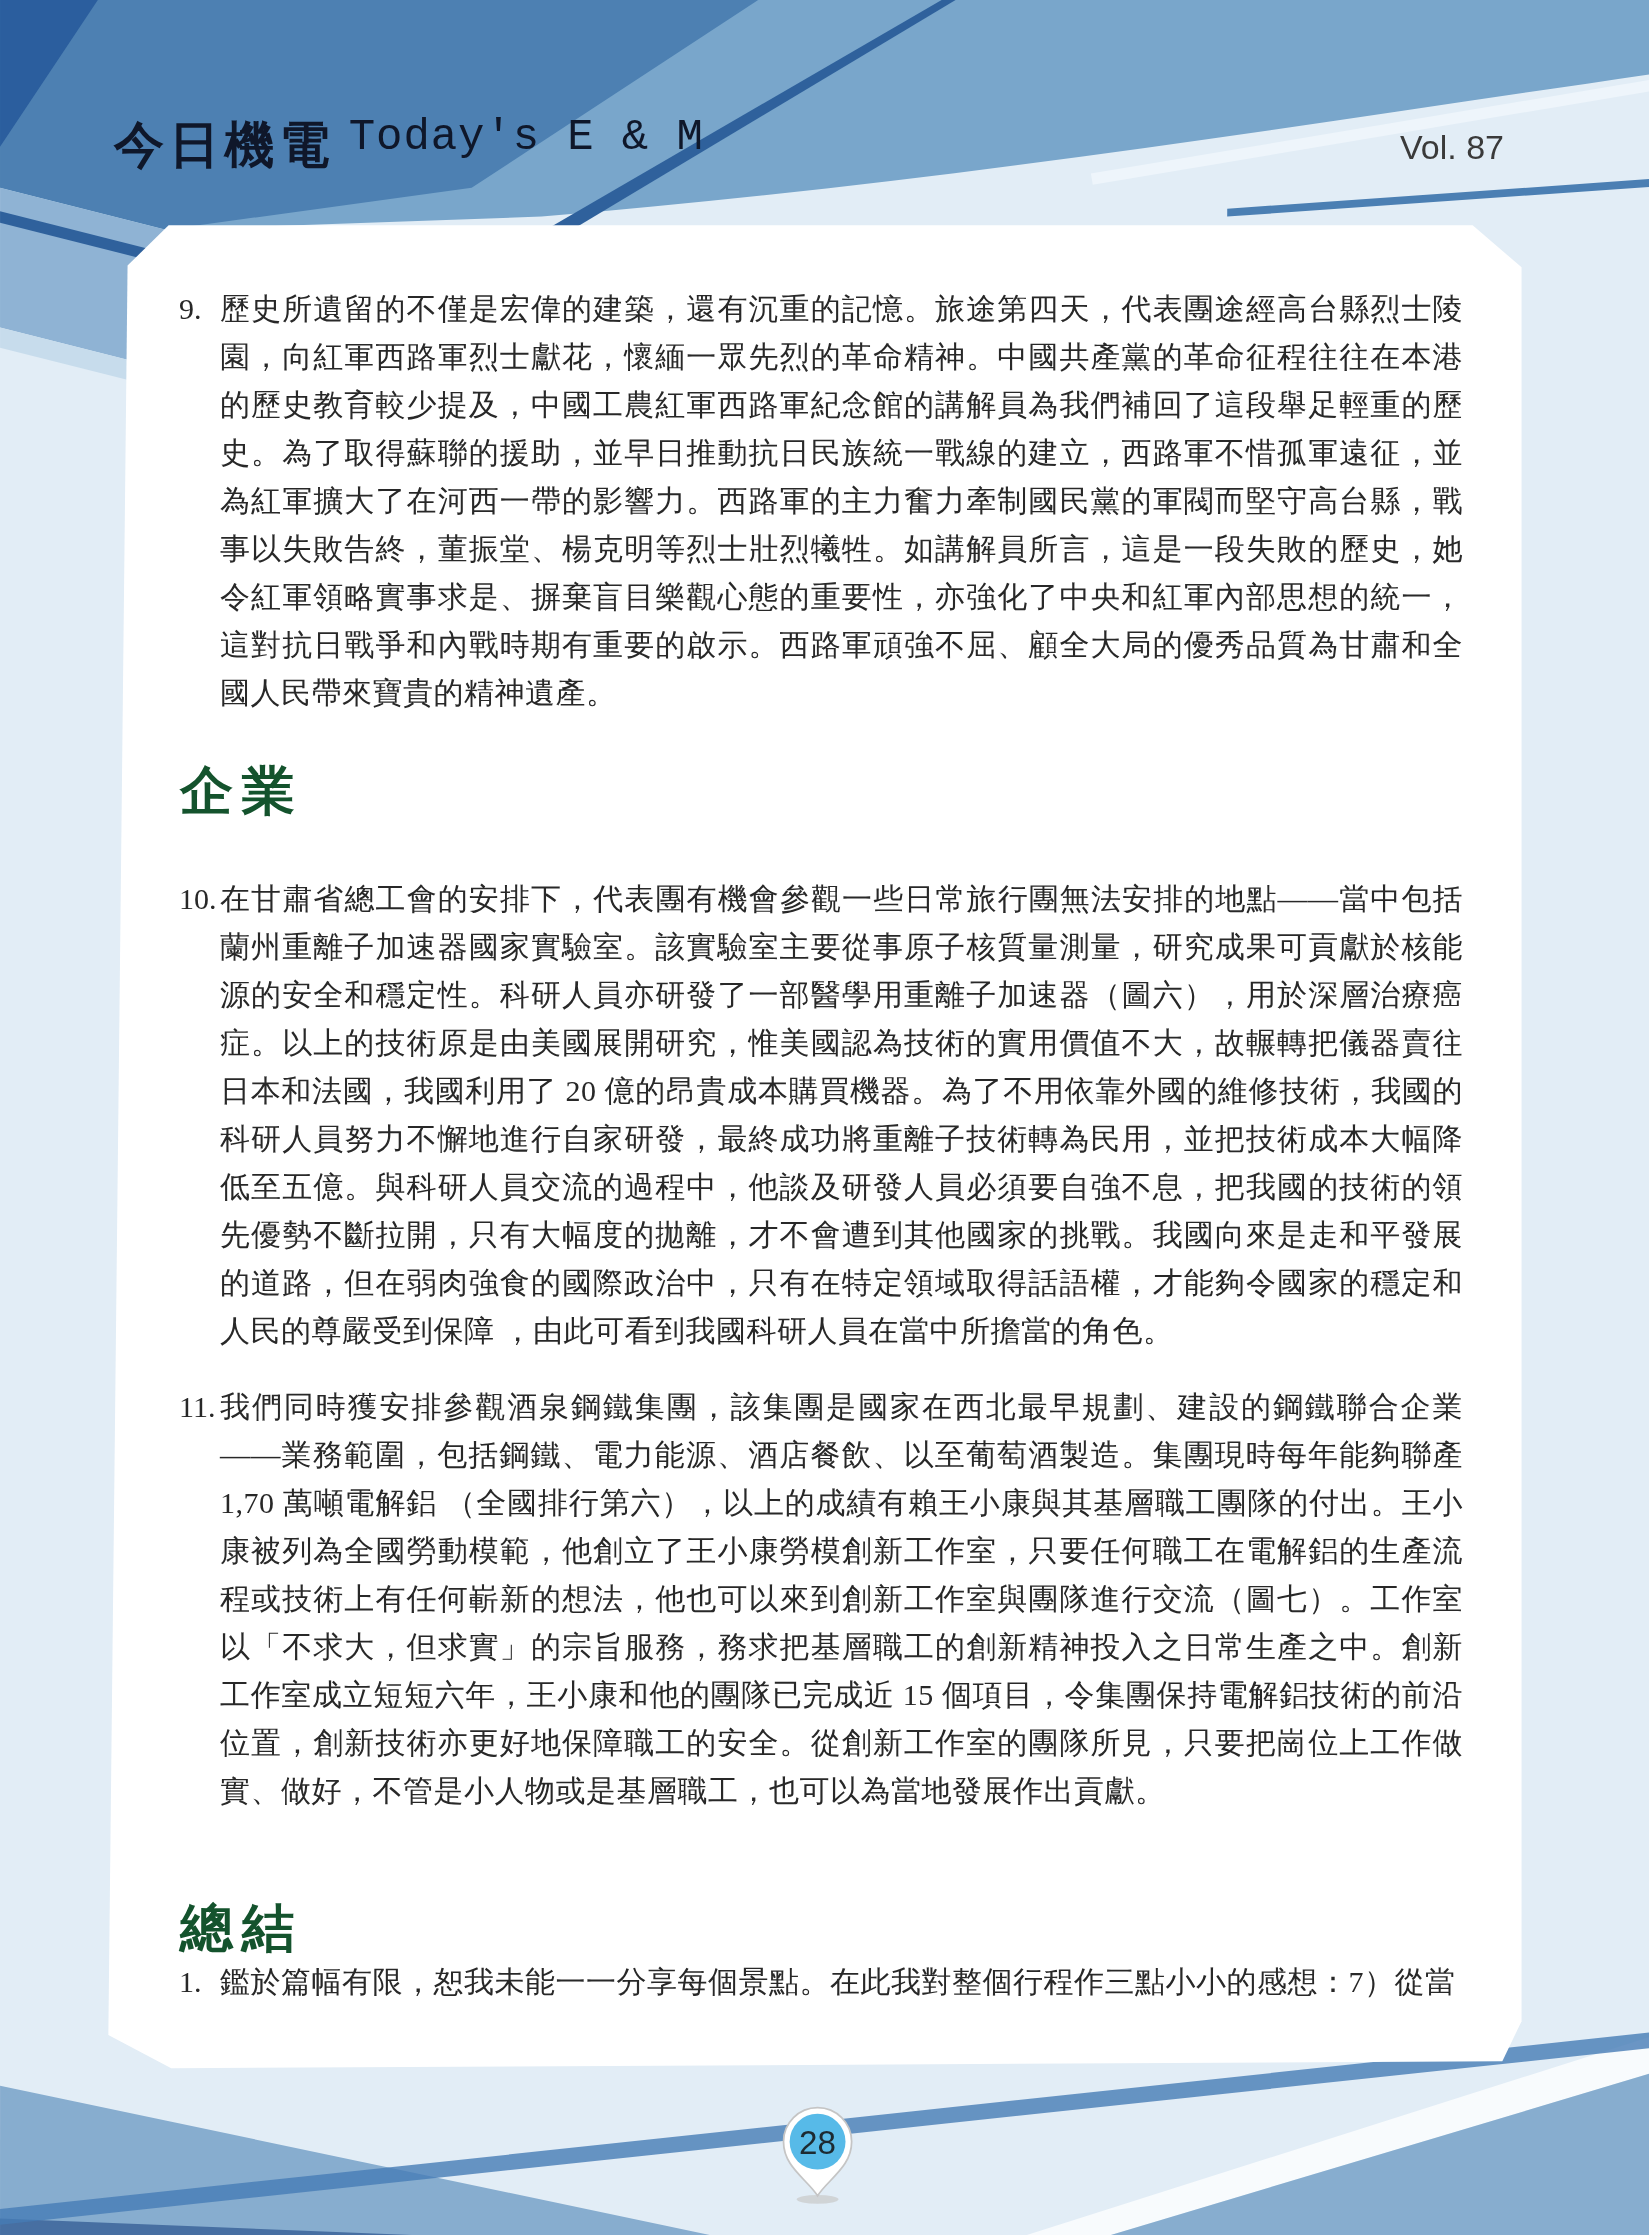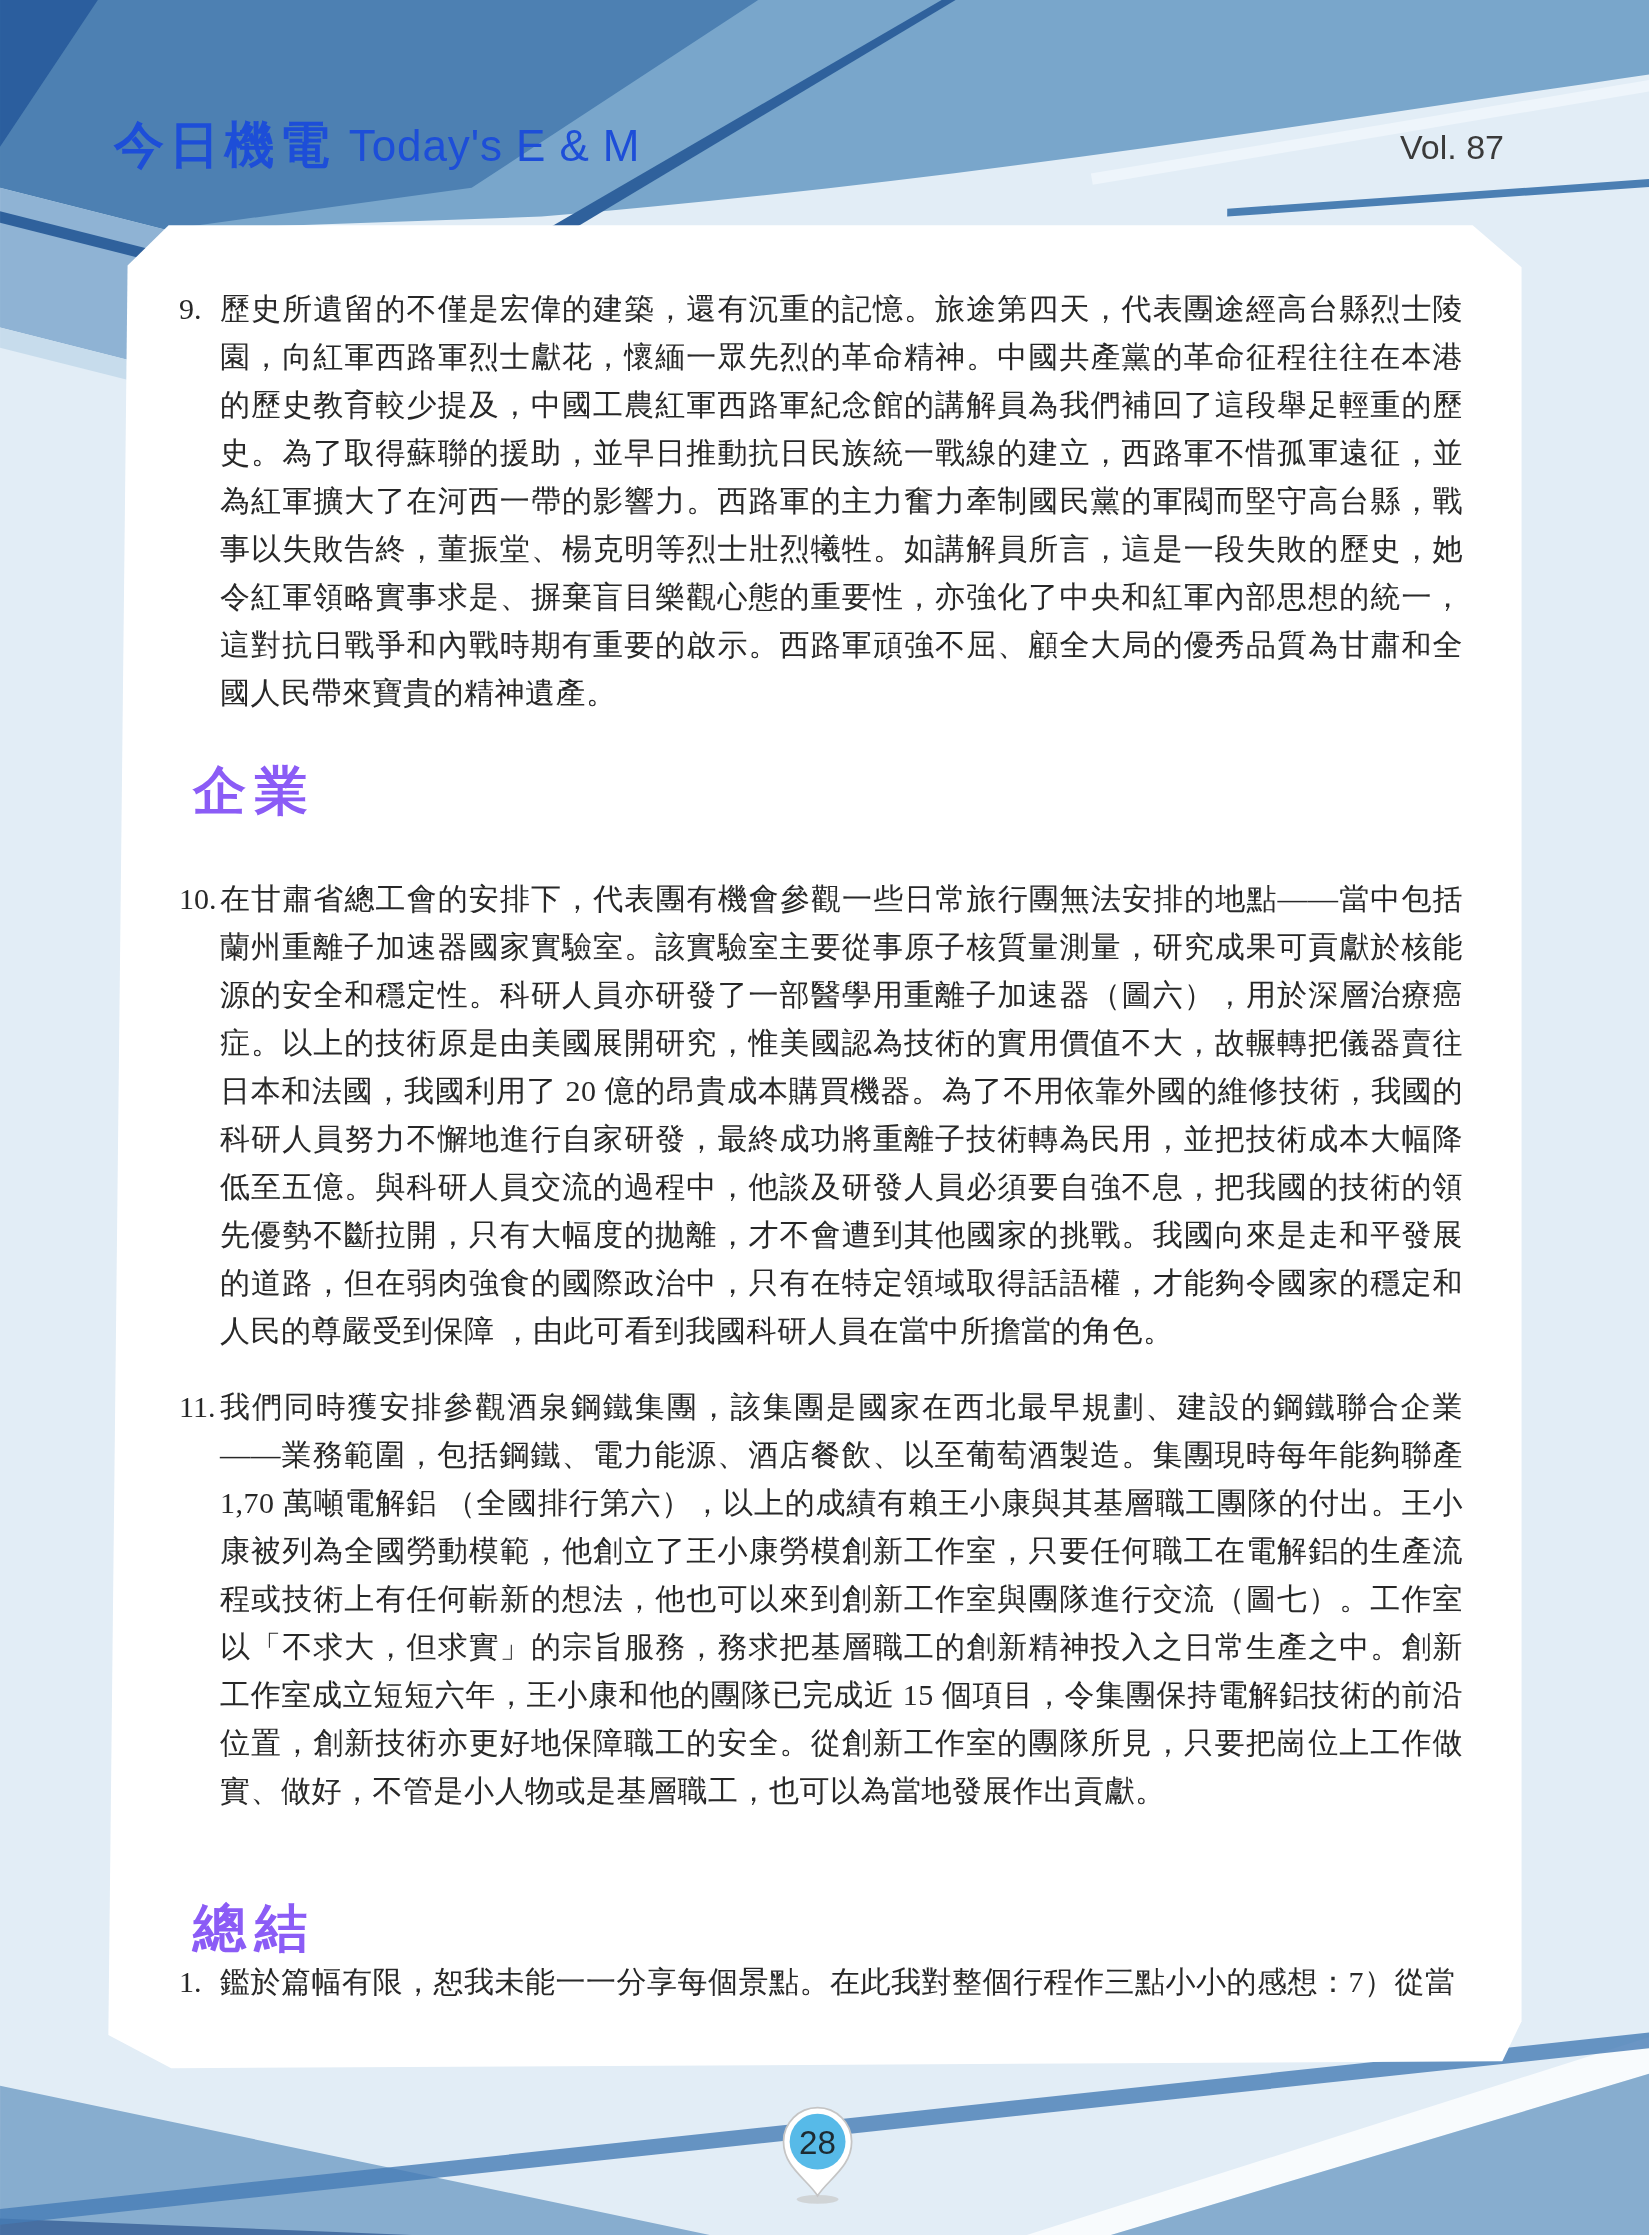--- a/index.html
+++ b/index.html
@@ -1,34 +1,34 @@
 <!DOCTYPE html>
 <html style="font-size:14px"><head>
 <meta charset="utf-8">
 <style>
   html,body{margin:0;padding:0;background:#e2edf6;}
   #page{position:relative;width:1650px;height:2236px;overflow:hidden;
         font-family:"Liberation Serif","DejaVu Serif",serif;}
   #bg{position:absolute;left:0;top:0;width:1650px;height:2236px;}
 
   
-  .masthead{position:absolute;left:114px;top:112px;display:flex;align-items:center;
-            color:#1d4ed8;font-family:Liberation Sans, sans-serif;}
+  .masthead{position:absolute;left:114px;top:112px;display:flex;align-items:flex-start;
+            color:#0f172a;font-family:Liberation Mono, monospace;}
   .masthead .cjk{font-size:50px;font-weight:bold;letter-spacing:5.2px;}
   .masthead .latin{font-size:44px;font-weight:400;margin-left:14px;letter-spacing:0.9px;}
   .volume{position:absolute;left:1400px;top:128px;font-size:34px;color:#3a3a3a;
           font-family:"Liberation Sans","DejaVu Sans",sans-serif;}
 
   
   .para{position:absolute;left:179px;width:1284px;font-size:30px;line-height:48px;
         color:#282828;text-align:justify;letter-spacing:0.5px;}
   .para .num{position:absolute;left:0;top:0;letter-spacing:0;}
   .para .ptext{display:block;margin-left:41px;}
-  .sec-heading{position:absolute;left:193px;font-size:53px;font-weight:bold;
-               color:#8b5cf6;letter-spacing:8.7px;line-height:58px;}
+  .sec-heading{position:absolute;left:180px;font-size:53px;font-weight:bold;
+               color:#14532d;letter-spacing:8.7px;line-height:58px;}
   #p9{top:285px;}
   #h-enterprise{top:762px;}
   #p10{top:863px;margin-top:12px;}
   #p11{top:1383px;}
   #h-summary{top:1899px;}
   #p12{top:1958px;}
 
   .pin-label{font-family:"Liberation Sans","DejaVu Sans",sans-serif;
              font-size:38px;fill:#1d2a31;}
 </style>

